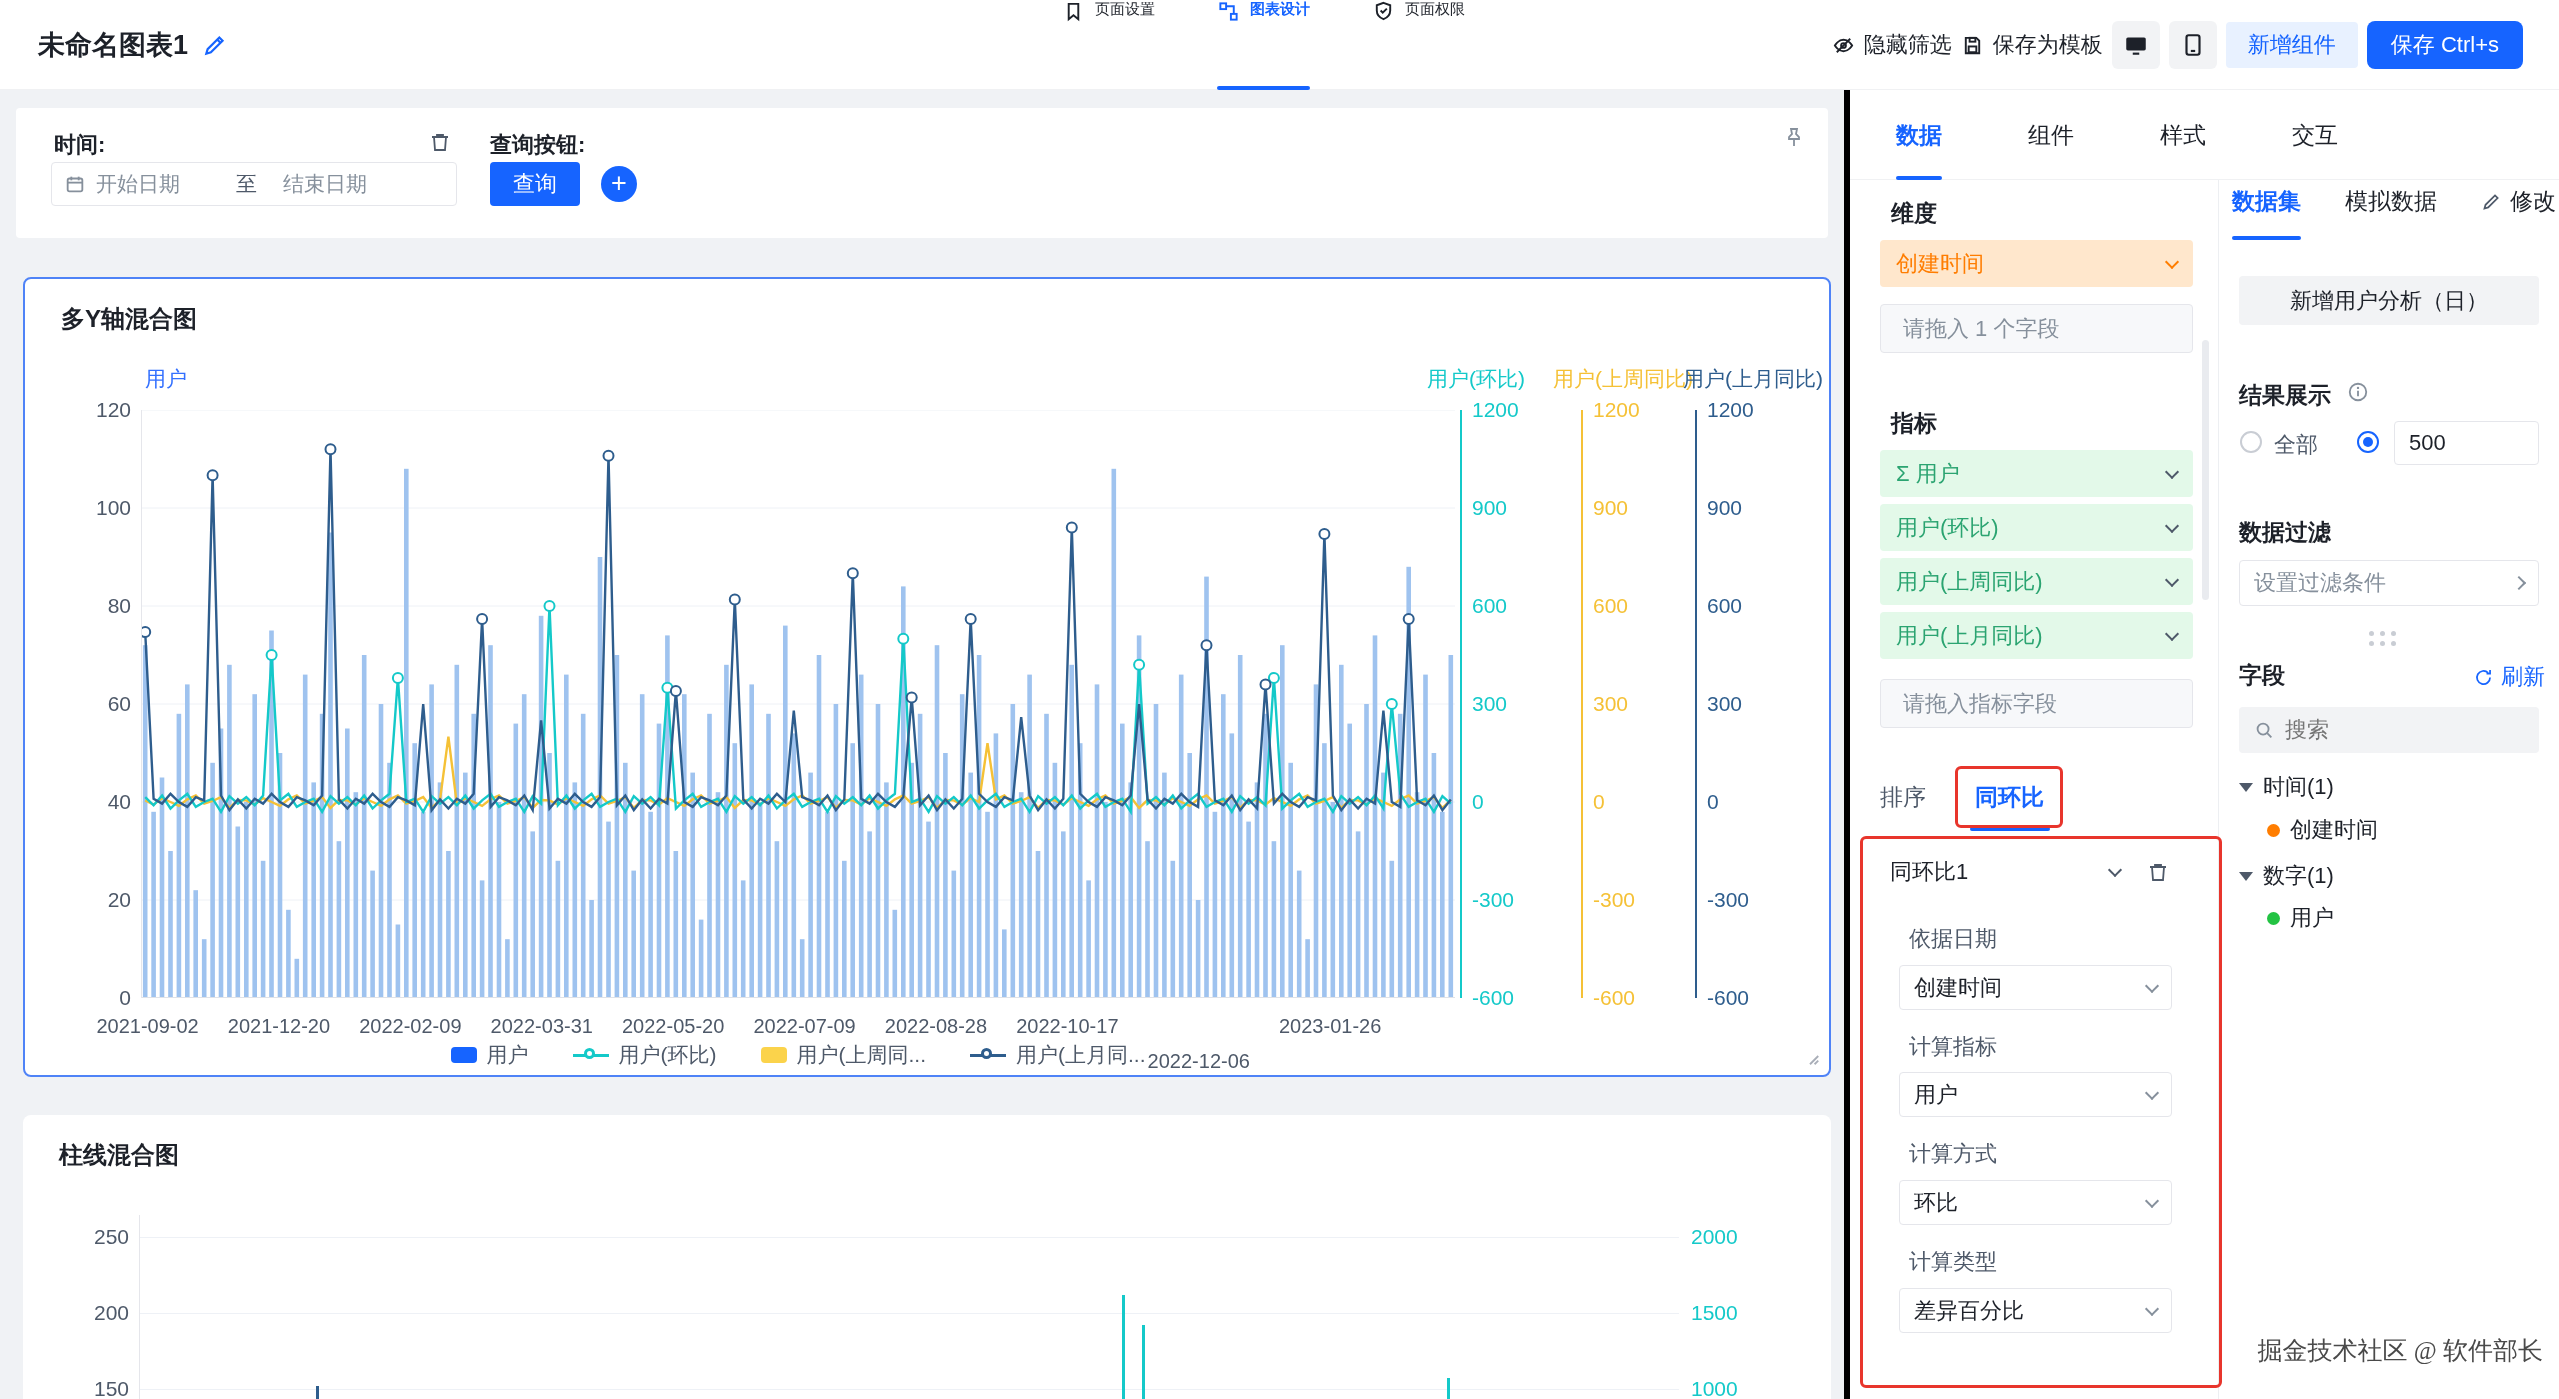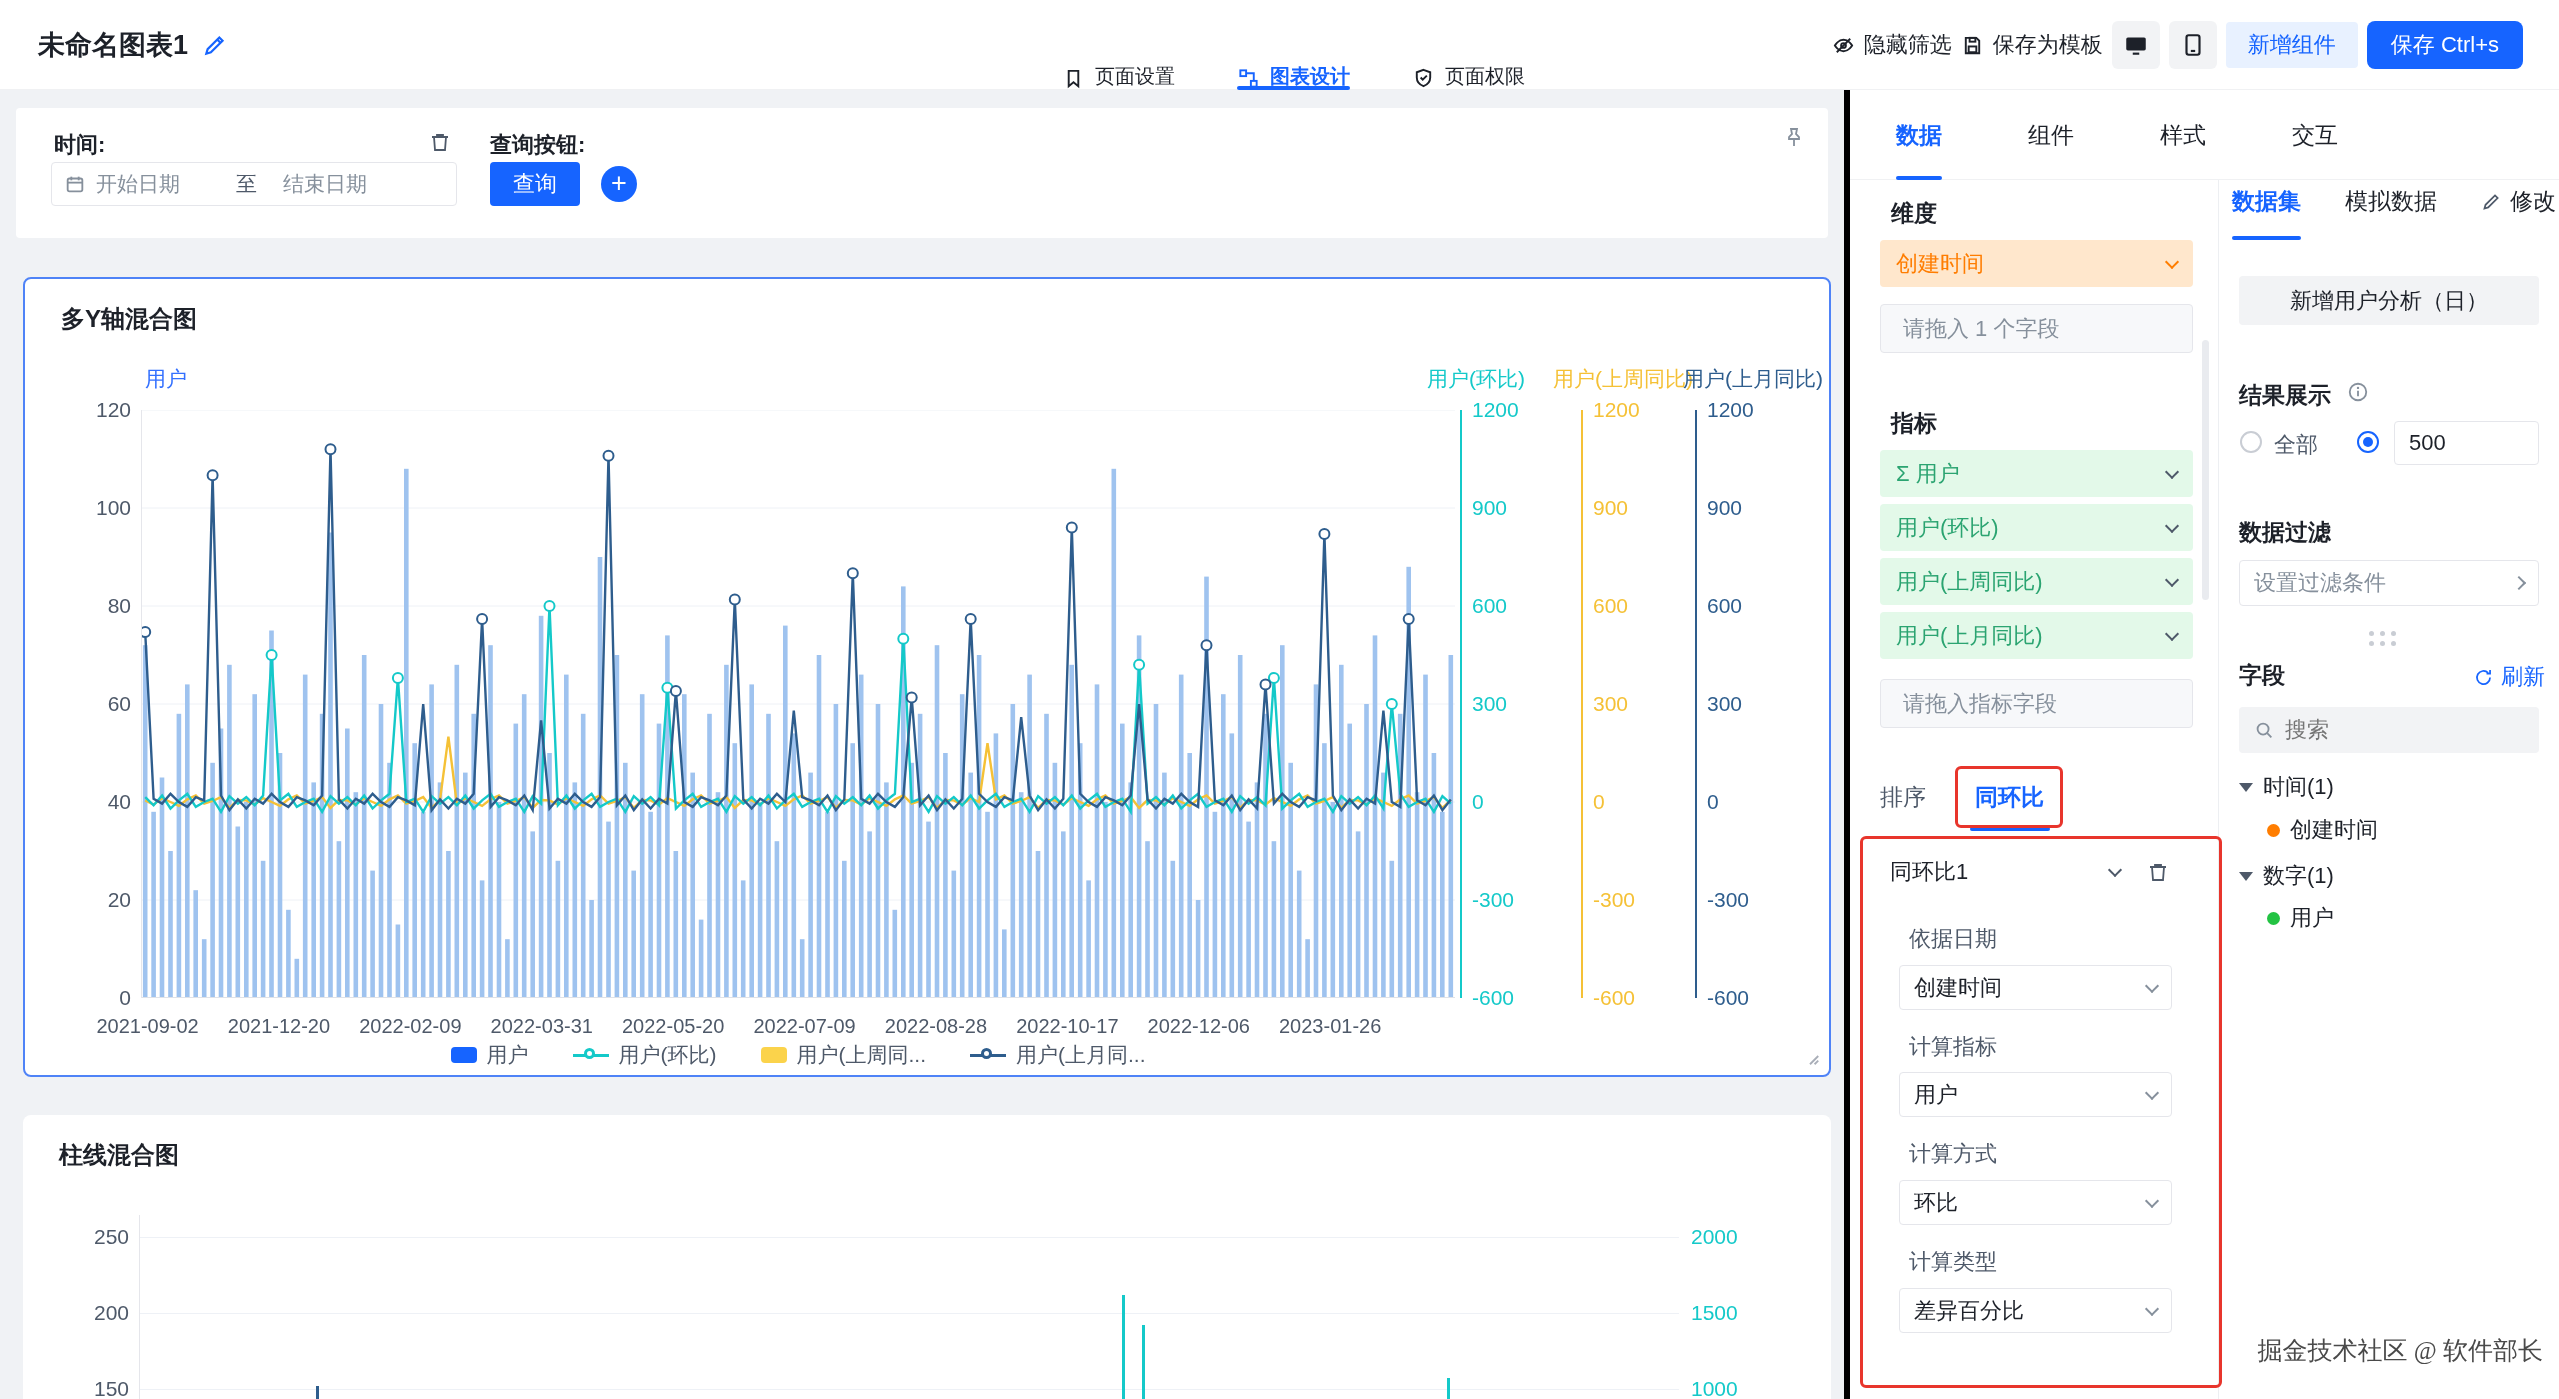--- a/index.html
+++ b/index.html
@@ -3,21 +3,21 @@
 <meta charset="utf-8">
 <style>
 *{margin:0;padding:0;box-sizing:border-box}
 html,body{width:2559px;height:1399px}
 body{position:relative;overflow:hidden;background:#f0f2f5;font-family:"Liberation Sans",sans-serif;color:#1d2129}
 svg{display:block}
 
 header{position:absolute;left:0;top:0;width:2559px;height:90px;background:#fff;border-bottom:1px solid #f0f1f3;z-index:3}
 .tb-left{position:absolute;left:38px;top:0;height:90px;display:flex;align-items:center;gap:14px;font-size:27px;font-weight:600}
 .topnav{position:absolute;left:1062px;top:0;height:90px;display:flex;gap:62px}
-.nav-item{position:relative;display:flex;align-items:flex-end;gap:10px;font-size:20px;color:#1d2129;cursor:pointer}
+.nav-item{position:relative;display:flex;align-items:flex-start;gap:10px;font-size:15px;color:#1d2129;cursor:pointer}
 .nav-item.active{color:#1664ff;font-weight:700}
 .nav-item.active::after{content:'';position:absolute;left:0;right:0;bottom:0;height:4px;background:#1664ff;border-radius:2px}
 .tb-right{position:absolute;right:36px;top:0;height:90px;display:flex;align-items:center;gap:9px}
 .tb-act{display:flex;align-items:center;gap:9px;font-size:22px;cursor:pointer}
 .icon-btn{width:48px;height:48px;border-radius:6px;background:#f2f3f5;display:flex;align-items:center;justify-content:center;cursor:pointer}
 .btn-light{height:46px;padding:0 22px;background:#e8f1ff;color:#1664ff;border:none;border-radius:4px;font-size:22px;font-family:inherit;cursor:pointer}
 .btn-primary{height:48px;padding:0 24px;background:#1664ff;color:#fff;border:none;border-radius:8px;font-size:22px;font-family:inherit;cursor:pointer}
 
 .filter-card{position:absolute;left:16px;top:108px;width:1812px;height:130px;background:#fff;border-radius:4px}
 .f-label{position:absolute;font-size:22px;font-weight:600}
@@ -463,21 +463,21 @@
     <div class="vaxis" style="left: 1556px; background: rgb(245, 193, 54);"></div>
     <div class="vaxis" style="left: 1670px; background: rgb(46, 93, 141);"></div>
     <div class="xlab" style="left: 122.57px;">2021-09-02</div>
     <div class="xlab" style="left: 253.97px;">2021-12-20</div>
     <div class="xlab" style="left: 385.37px;">2022-02-09</div>
     <div class="xlab" style="left: 516.77px;">2022-03-31</div>
     <div class="xlab" style="left: 648.17px;">2022-05-20</div>
     <div class="xlab" style="left: 779.57px;">2022-07-09</div>
     <div class="xlab" style="left: 910.97px;">2022-08-28</div>
     <div class="xlab" style="left: 1042.37px;">2022-10-17</div>
-    <div class="xlab" style="left: 1173.77px;">2022-12-06</div>
+    <div class="xlab" style="left: 1173.77px; margin-top: 35px;">2022-12-06</div>
     <div class="xlab" style="left: 1305.17px;">2023-01-26</div>
   </section>
 
 <section class="card" id="c2">
   <h3>柱线混合图</h3>
 <div class="tick" style="left: 40px; width: 66px; text-align: right; top: 109px; color: rgb(78, 89, 105);">250</div>
     <div class="grid2" style="top: 122px;"></div>
     <div class="tick" style="left: 40px; width: 66px; text-align: right; top: 185px; color: rgb(78, 89, 105);">200</div>
     <div class="grid2" style="top: 198px;"></div>
     <div class="tick" style="left: 40px; width: 66px; text-align: right; top: 261px; color: rgb(78, 89, 105);">150</div>

